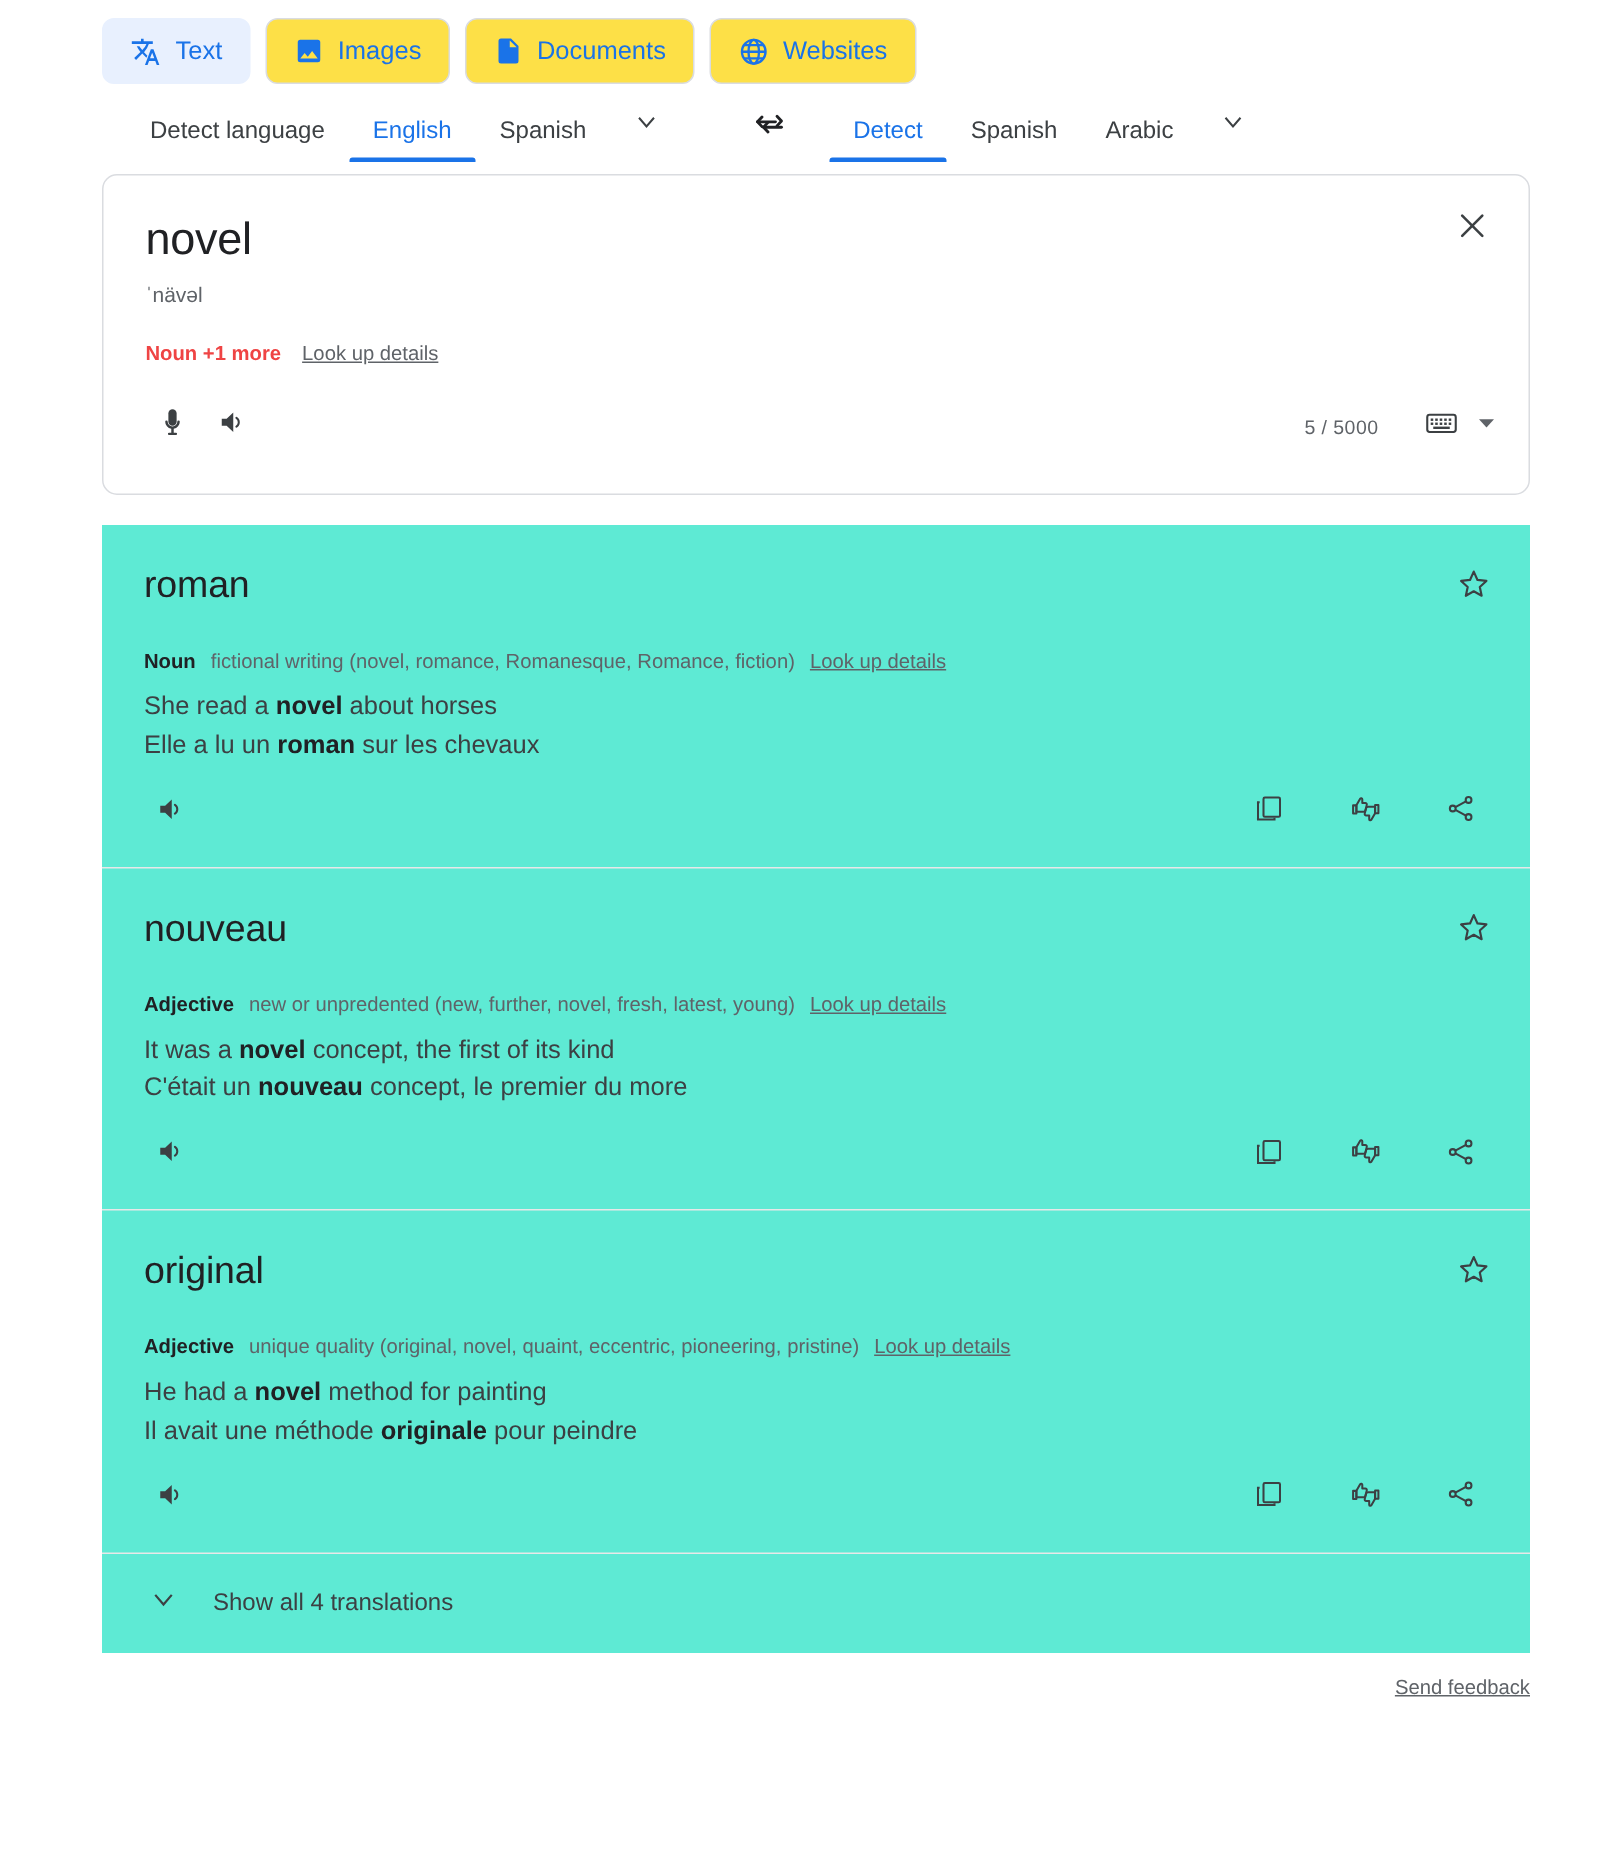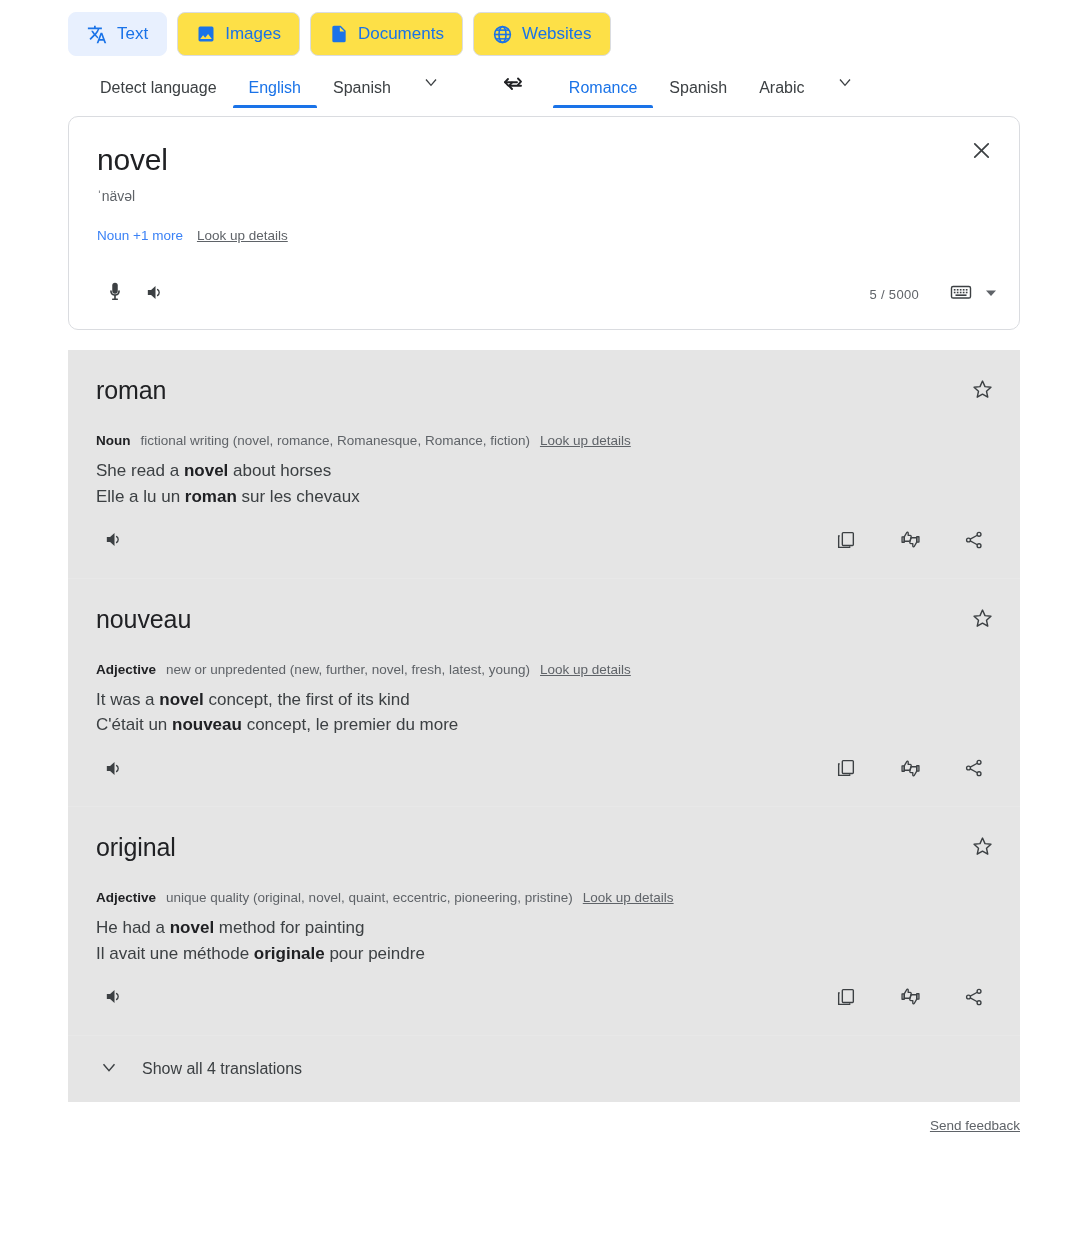--- a/index.html
+++ b/index.html
@@ -103,35 +103,35 @@
     color: #5f6368;
     padding: 10px 0 0 28px;
   }
   .pos-row {
     display: flex;
     align-items: baseline;
     gap: 14px;
     padding: 24px 0 0 28px;
     font-size: 13.5px;
   }
-  .pos-row .pos { font-weight: normal; color: #3b82f6; }
+  .pos-row .pos { font-weight: bold; color: #ef4444; }
   .lookup {
     color: #5f6368;
     text-decoration: underline;
     cursor: pointer;
     font-size: 13.5px;
   }
   .close-x {
     position: absolute;
     top: 22px; right: 26px;
     cursor: pointer;
   }
   .input-footer {
     position: absolute;
-    left: 0; right: 0; bottom: 6px;
+    left: 0; right: 0; bottom: 16px;
     height: 58px;
     display: flex;
     align-items: center;
     padding: 0 22px 0 26px;
     text-align: center;
   }
   .icon-btn {
     width: 40px; height: 40px;
     display: flex; align-items: center; justify-content: center;
     cursor: pointer;
@@ -142,21 +142,21 @@
     font-size: 13px;
     color: #5f6368;
     margin-right: 22px;
     letter-spacing: .3px;
   }
   .kb-caret { margin-left: 4px; cursor: pointer; display:flex; align-items:center;}
 
   
   .results {
     margin: 20px 60px 0 68px;
-    background: #e5e5e5;
+    background: #5eead4;
   }
   .res-card {
     position: relative;
     padding: 26px 0 0 0;
     border-bottom: 1px solid #e8e8e8;
   }
   .res-word {
     font-size: 25px;
     color: #202124;
     padding-left: 28px;
@@ -280,21 +280,21 @@
       <svg width="24" height="24" viewBox="0 0 24 24" fill="none" stroke="#202124" stroke-width="1.9" stroke-linecap="round" stroke-linejoin="round">
         <polyline points="7,7 4,10.2 7,13.4"></polyline>
         <line x1="4" y1="10.2" x2="16" y2="10.2"></line>
         <polyline points="17,6.5 20,9.7 17,12.9"></polyline>
         <line x1="20" y1="13.8" x2="8" y2="13.8"></line>
         <polyline points="11,10.6 8,13.8 11,17"></polyline>
       </svg>
     </span>
   </div>
 
-  <div class="lang sel">Romance</div>
+  <div class="lang sel">Detect</div>
   <div class="lang">Spanish</div>
   <div class="lang">Arabic</div>
 
   <div class="caret-btn">
     <span>
       <svg width="20" height="20" viewBox="0 0 24 24" fill="none" stroke="#3c4043" stroke-width="1.6">
         <polyline points="6,9 12,16 18,9"></polyline>
       </svg>
     </span>
   </div>

